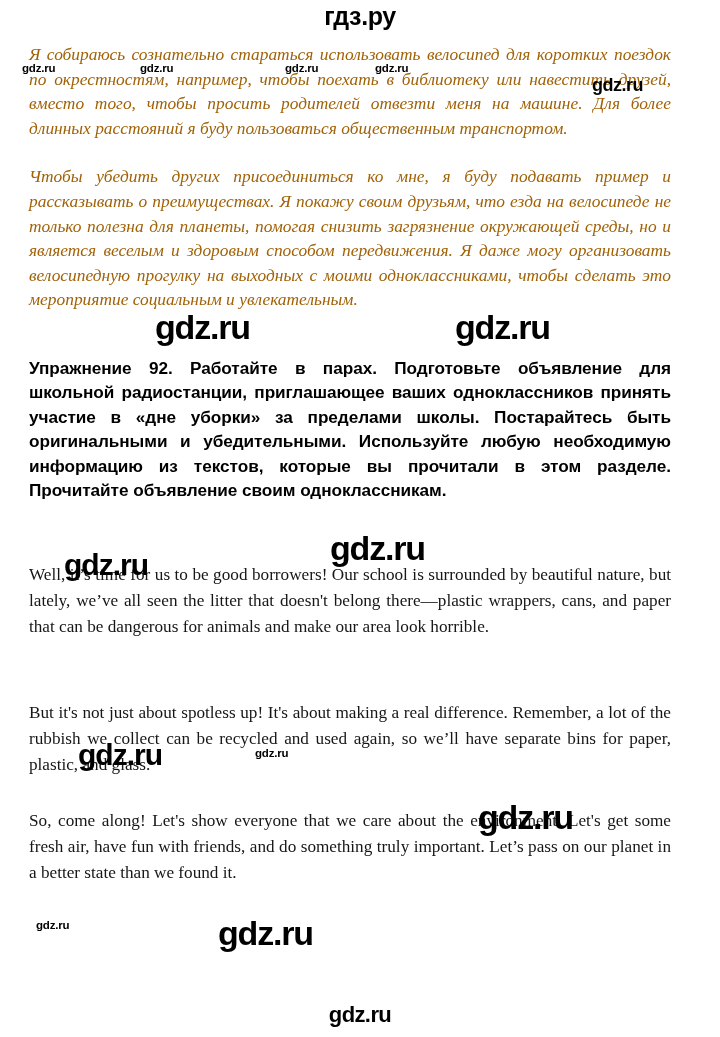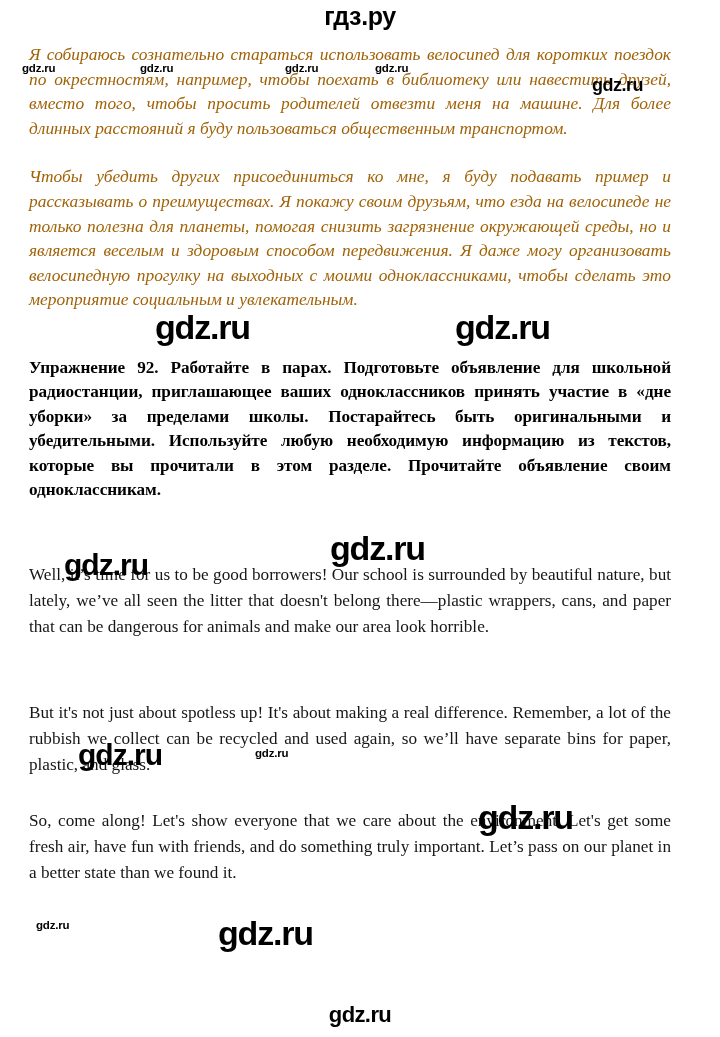--- a/index.html
+++ b/index.html
@@ -62,21 +62,21 @@
     text-align: justify;
     text-align-last: left;
     color: #a16207;
   }
 
   .spacer-sm { height: 24px; }
   .spacer-md { height: 30px; }
   .spacer-lg { height: 44px; }
 
   .para-bold {
-    font-family: Liberation Serif, serif;
+    font-family: Liberation Sans, sans-serif;
     font-weight: 700;
     font-size: 17.2px;
     line-height: 24.4px;
     text-align: justify;
     text-align-last: left;
     color: #000;
     letter-spacing: -0.05px;
   }
 
   .para-en {

